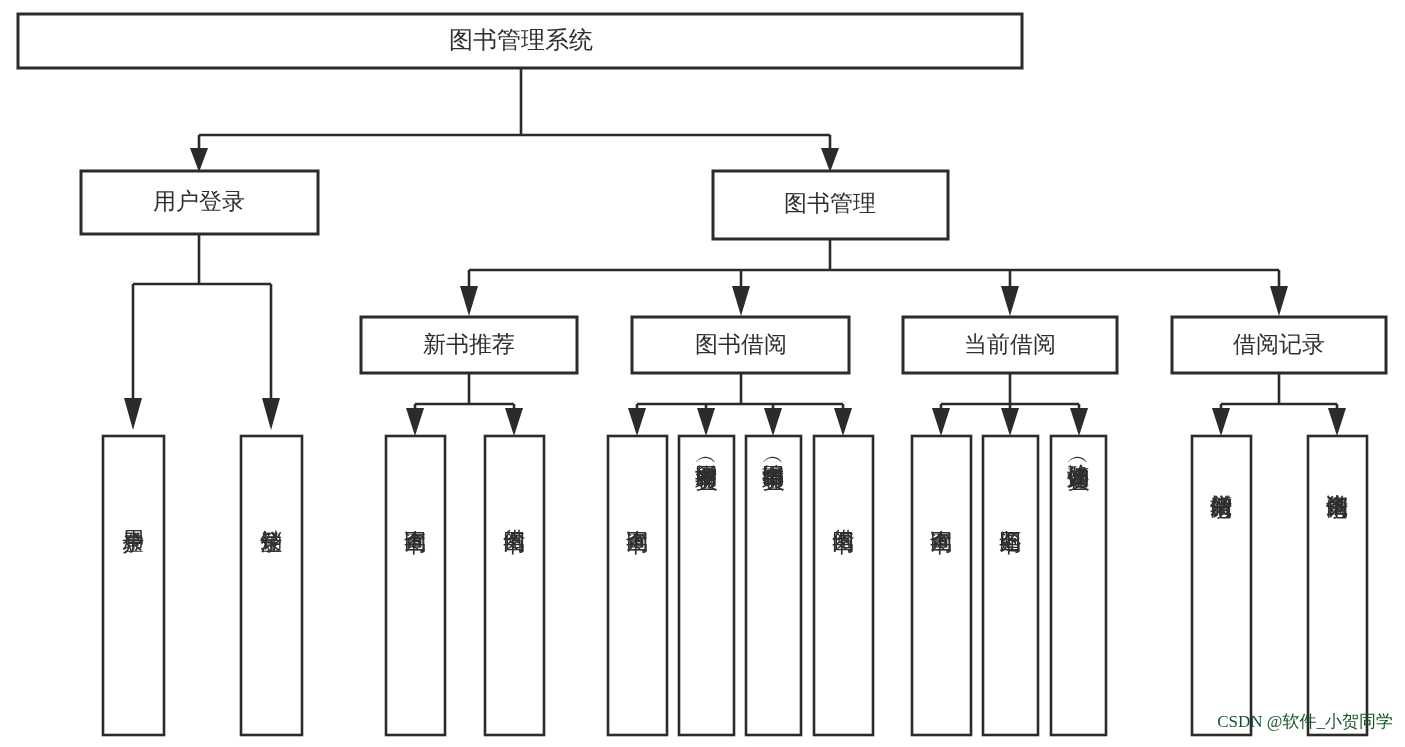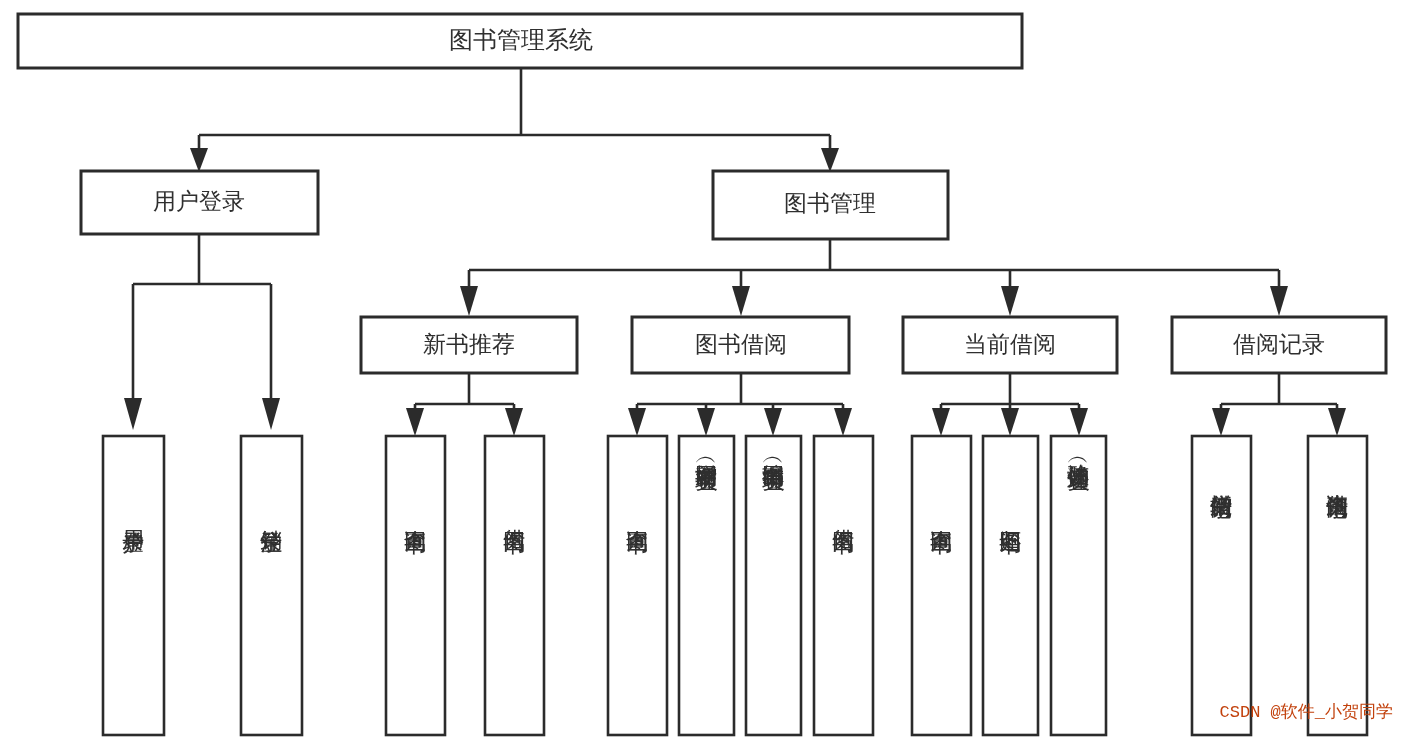--- a/index.html
+++ b/index.html
@@ -75,24 +75,24 @@
     font-family: "Liberation Sans", "DejaVu Sans", sans-serif;
     font-size: 22px;
     line-height: 1.06;
     color: #2f2f2f;
     letter-spacing: 1px;
     white-space: nowrap;
   }
   .watermark {
     position: absolute;
     right: 12px;
-    bottom: 24px;
-    font-family: Liberation Mono, monospace;
+    bottom: 14px;
+    font-family: Liberation Serif, serif;
     font-size: 17px;
-    color: #c2410c;
+    color: #14532d;
     white-space: nowrap;
     pointer-events: none;
   }
 </style>
 </head>
 <body>
 
 <div id="diagram-root">
 
   <svg class="tree-svg" viewBox="0 0 1405 747" xmlns="http://www.w3.org/2000/svg">

